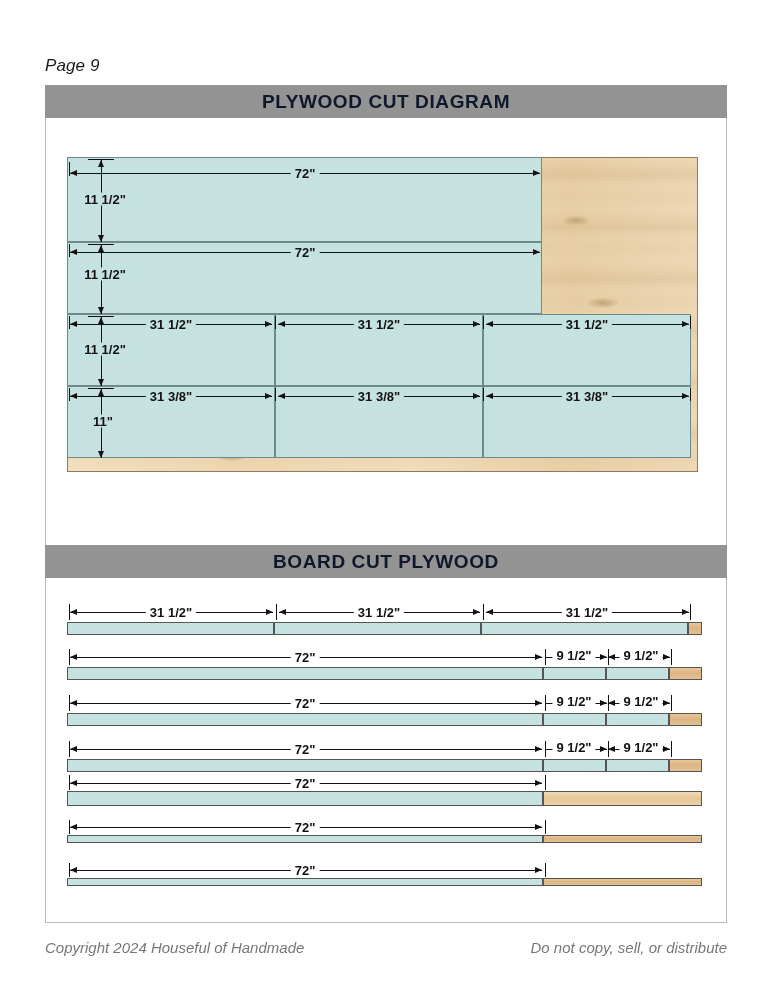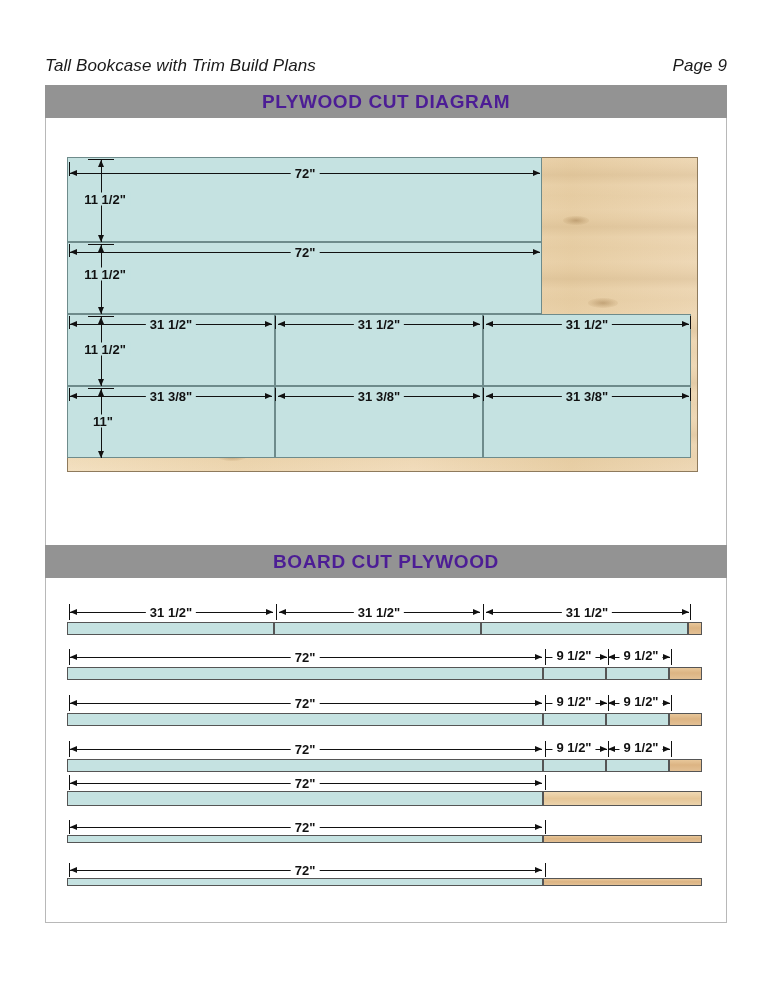--- a/index.html
+++ b/index.html
@@ -64,21 +64,21 @@
     background: #ffffff;
   }
 
   
   .banner {
     position: absolute;
     left: 45px;
     width: 682px;
     height: 33px;
     background: #939393;
-    color: #4c1d95;
+    color: #0f172a;
     font-size: 19px;
     font-weight: bold;
     letter-spacing: 0.6px;
     display: flex;
     align-items: center;
     justify-content: center;
     box-sizing: border-box;
   }
   .banner-plywood { top: 85px; }
   .banner-board   { top: 545px; }
@@ -174,21 +174,20 @@
     border: 1px solid #555555;
   }
   .seg-teal  { background: #c5e2e1; }
   .seg-wood  { background: linear-gradient(to bottom, #e8c79a 0%, #dcb483 45%, #e3c094 100%); }
   .seg-wood-lt { background: linear-gradient(to bottom, #efd9b4 0%, #e5c698 50%, #ecd3ab 100%); }
 </style>
 </head>
 <body>
 
 <div class="doc-header">
-  <div class="doc-title">Tall Bookcase with Trim Build Plans</div>
   <div class="doc-page">Page 9</div>
 </div>
 
 <div class="page-frame"></div>
 
 <div class="banner banner-plywood">
   <span>PLYWOOD CUT DIAGRAM</span>
 </div>
 
 <div class="ply-sheet">
@@ -407,13 +406,15 @@
 
   <div class="tick-v" style="left:69px;  top:863px; height:14px;"></div>
   <div class="tick-v" style="left:545px; top:863px; height:14px;"></div>
   <div class="dim-h" style="left:69px; top:870px; width:473px;"></div>
   <div class="arr arr-l" style="left:70px;  top:866.5px;"></div>
   <div class="arr arr-r" style="left:535px; top:866.5px;"></div>
   <div class="dim-label on-white" style="left:305px; top:870px;">72"</div>
 </div>
 
 <div class="doc-footer">
+  <div class="foot-left">Copyright 2024 Houseful of Handmade</div>
+  <div class="foot-right">Do not copy, sell, or distribute</div>
 </div>
 
 </body></html>

